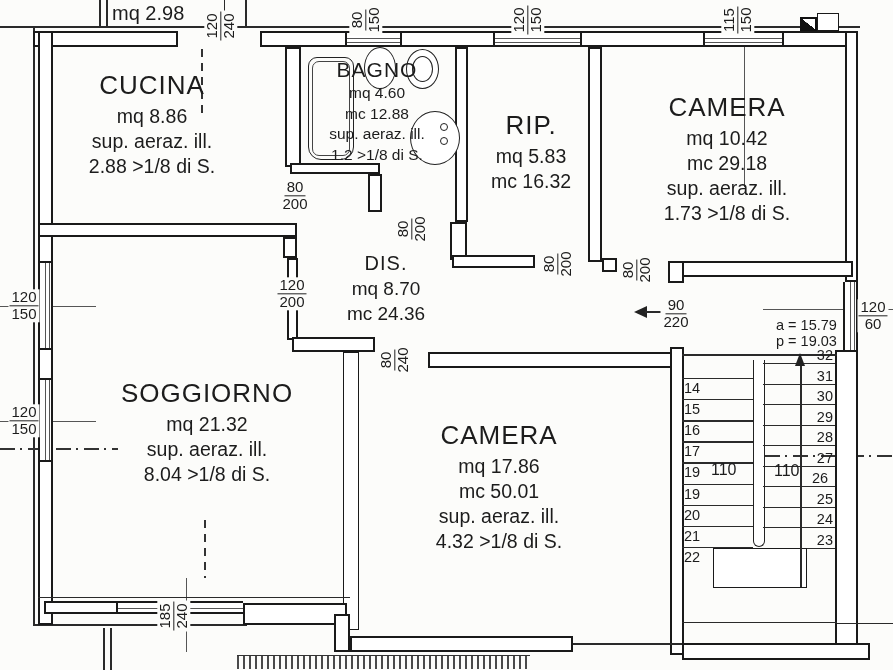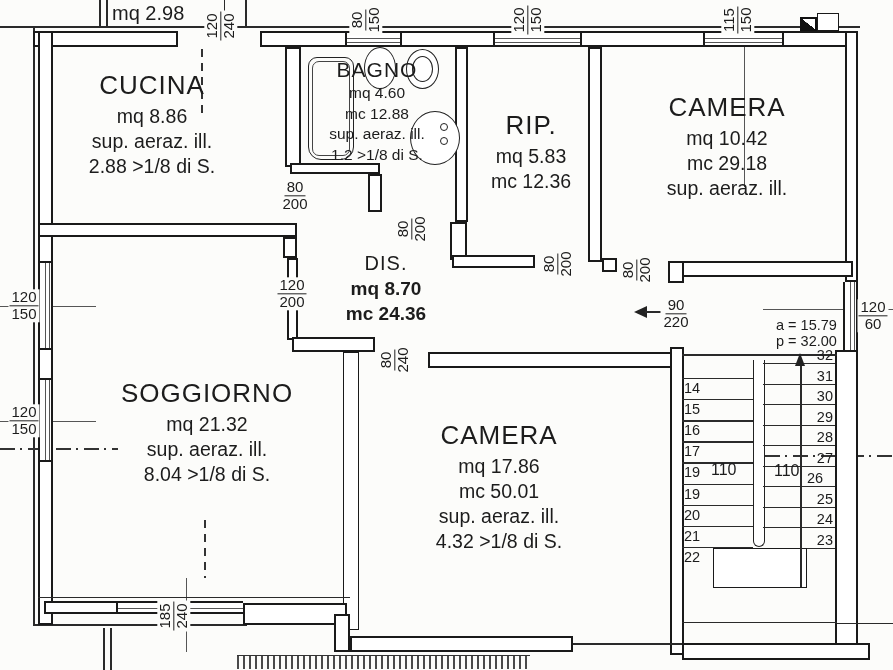--- a/index.html
+++ b/index.html
@@ -16,21 +16,21 @@
         background-repeat:no-repeat;background-size:1px 100%,1px 100%;background-position:4.5px 0,9px 0;background-color:#fff;}
   .dashv{position:absolute;width:1.6px;background-image:repeating-linear-gradient(180deg,#333 0 8px,transparent 8px 14px);}
   .dashdot{position:absolute;height:1.6px;background-image:repeating-linear-gradient(90deg,#333 0 15px,transparent 15px 20px,#333 20px 22.5px,transparent 22.5px 28px);}
   .hatch{position:absolute;border-top:1.5px solid #333;
          background-image:repeating-linear-gradient(90deg,#4a4a4a 0 1.8px,transparent 1.8px 6px);}
   .room{position:absolute;text-align:center;transform:translateX(-50%);white-space:nowrap;}
   .room .t{letter-spacing:1px;}
   .room.lg .t{font-size:26px;margin-bottom:3px;}
   .room.lg .s{font-size:19.5px;line-height:1.28;}
   .room.md .t{font-size:20px;margin-bottom:2px;}
-  .room.md .s{font-size:19px;line-height:1.3;font-weight:bold;}
+  .room.md .s{font-size:19px;line-height:1.3;}
   .room.sm .t{font-size:21px;margin-bottom:1px;}
   .room.sm .s{font-size:15.5px;line-height:1.33;}
   .frac{position:absolute;display:flex;flex-direction:column;align-items:center;
         font-size:15px;line-height:1.08;transform:translate(-50%,-50%);background:#fcfcfa;padding:0 1px;}
   .frac.rot{transform:translate(-50%,-50%) rotate(-90deg);}
   .frac .fn{border-bottom:1.4px solid #222;padding:0 2px;}
   .frac .fd{padding:0 2px;}
   .stepline{position:absolute;height:1.4px;background:#2b2b2b;}
   .stepnum{position:absolute;font-size:14.5px;}
   .stringer{position:absolute;border-left:1.7px solid #222;border-right:1.7px solid #222;
@@ -147,33 +147,33 @@
       <div class="stepnum" style="left: 807px; top: 367.5px; width: 26px; text-align: right;">31</div>
       <div class="stepline" style="left: 763px; top: 404px; width: 72px;"></div>
       <div class="stepnum" style="left: 807px; top: 388px; width: 26px; text-align: right;">30</div>
       <div class="stepline" style="left: 763px; top: 424.5px; width: 72px;"></div>
       <div class="stepnum" style="left: 807px; top: 408.5px; width: 26px; text-align: right;">29</div>
       <div class="stepline" style="left: 763px; top: 445px; width: 72px;"></div>
       <div class="stepnum" style="left: 807px; top: 429px; width: 26px; text-align: right;">28</div>
       <div class="stepline" style="left: 763px; top: 465.5px; width: 72px;"></div>
       <div class="stepnum" style="left: 807px; top: 449.5px; width: 26px; text-align: right;">27</div>
       <div class="stepline" style="left: 763px; top: 486px; width: 72px;"></div>
-      <div class="stepnum" style="left: 807px; top: 470px; width: 26px; text-align: left;">26</div>
+      <div class="stepnum" style="left: 807px; top: 470px; width: 26px; text-align: center;">26</div>
       <div class="stepline" style="left: 763px; top: 506.5px; width: 72px;"></div>
       <div class="stepnum" style="left: 807px; top: 490.5px; width: 26px; text-align: right;">25</div>
       <div class="stepline" style="left: 763px; top: 527px; width: 72px;"></div>
       <div class="stepnum" style="left: 807px; top: 511px; width: 26px; text-align: right;">24</div>
       <div class="stepline" style="left: 763px; top: 547.5px; width: 72px;"></div>
       <div class="stepnum" style="left: 807px; top: 531.5px; width: 26px; text-align: right;">23</div>
     </div>
   <div class="wall thin" style="left:713px;top:548px;width:94px;height:40px"></div>
   <div class="ln" style="left:800px;top:364px;width:1.6px;height:223px"></div>
   <div class="tri-up" style="left:795px;top:353px"></div>
   <div class="note" style="left:776px;top:317px">a = 15.79</div>
-  <div class="note" style="left:776px;top:333px">p = 32.00</div>
+  <div class="note" style="left:776px;top:333px">p = 19.03</div>
   <div class="note" style="left:711px;top:461px;font-size:16px">110</div>
   <div class="note" style="left:774px;top:462px;font-size:16px">110</div>
 
   <div class="tri-left" style="left:634px;top:306px"></div>
   <div class="ln" style="left:645px;top:311px;width:16px;height:1.6px"></div>
 
   <div class="tub" style="left:308px;top:57px;width:44px;height:101px"></div>
   <div class="oval" style="left:364px;top:47px;width:30px;height:40px"></div>
   <div class="oval" style="left:406px;top:49px;width:31px;height:38px"></div>
   <div class="oval inner" style="left:412px;top:56px;width:19px;height:24px"></div>
@@ -193,27 +193,28 @@
       <div class="room sm" style="left: 377px; top: 58px;">
         <div class="t">BAGNO</div>
         <div class="s">mq 4.60</div>
         <div class="s">mc 12.88</div>
         <div class="s">sup. aeraz. ill.</div>
         <div class="s">1.2 &gt;1/8 di S.</div>
       </div>
       <div class="room lg" style="left: 531px; top: 110px;">
         <div class="t">RIP.</div>
         <div class="s">mq 5.83</div>
-        <div class="s">mc 12.36</div>
+        <div class="s">mc 16.32</div>
       </div>
       <div class="room lg" style="left: 727px; top: 92px;">
         <div class="t">CAMERA</div>
         <div class="s">mq 10.42</div>
         <div class="s">mc 29.18</div>
         <div class="s">sup. aeraz. ill.</div>
+        <div class="s">1.73 &gt;1/8 di S.</div>
       </div>
       <div class="room md" style="left: 386px; top: 252px;">
         <div class="t">DIS.</div>
         <div class="s">mq 8.70</div>
         <div class="s">mc 24.36</div>
       </div>
       <div class="room lg" style="left: 207px; top: 378px;">
         <div class="t">SOGGIORNO</div>
         <div class="s">mq 21.32</div>
         <div class="s">sup. aeraz. ill.</div>

